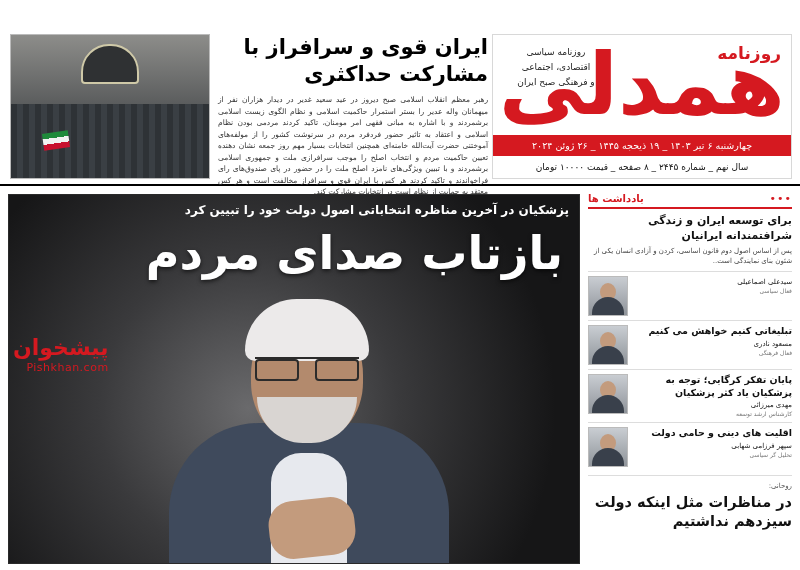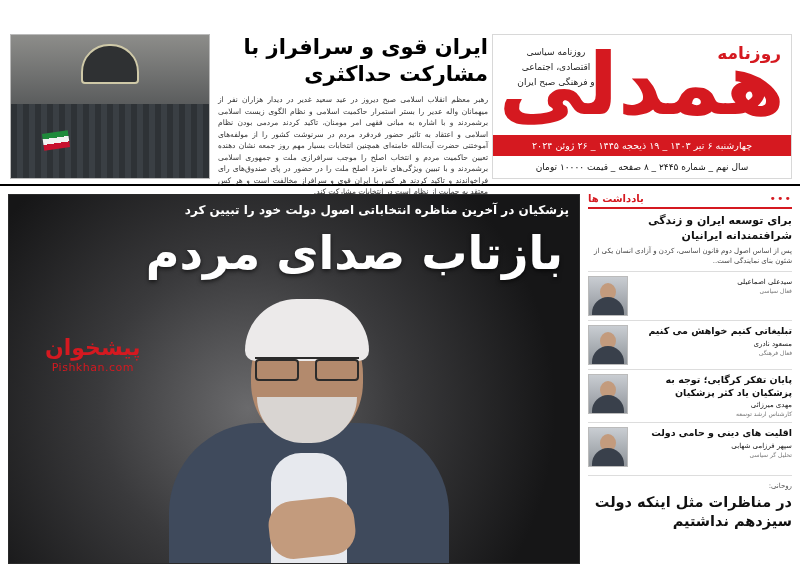--- a/index.html
+++ b/index.html
@@ -248,22 +248,21 @@
   .mp-hands {
     position: absolute;
     left: 110px; bottom: 6px;
     width: 86px; height: 58px;
     background: #c39b7d;
     border-radius: 24px;
     transform: rotate(-6deg);
   }
   .mp-watermark {
     position: absolute;
-    left: 36px; top: 140px;
-    text-align: center;
+    left: 4px; top: 140px;
   }
   .mp-wm-fa {
     font-size: 22px;
     font-weight: bold;
     color: #d51920;
     line-height: 26px;
   }
   .mp-wm-en {
     font-size: 11px;
     color: #d51920;

